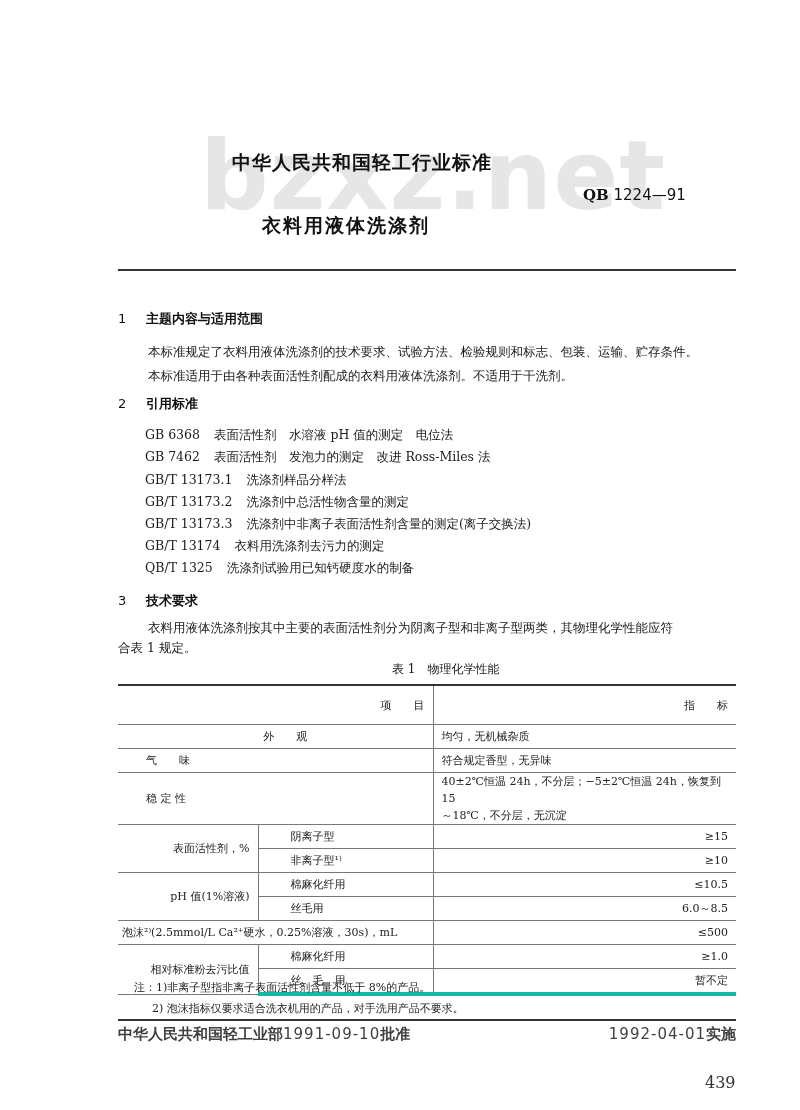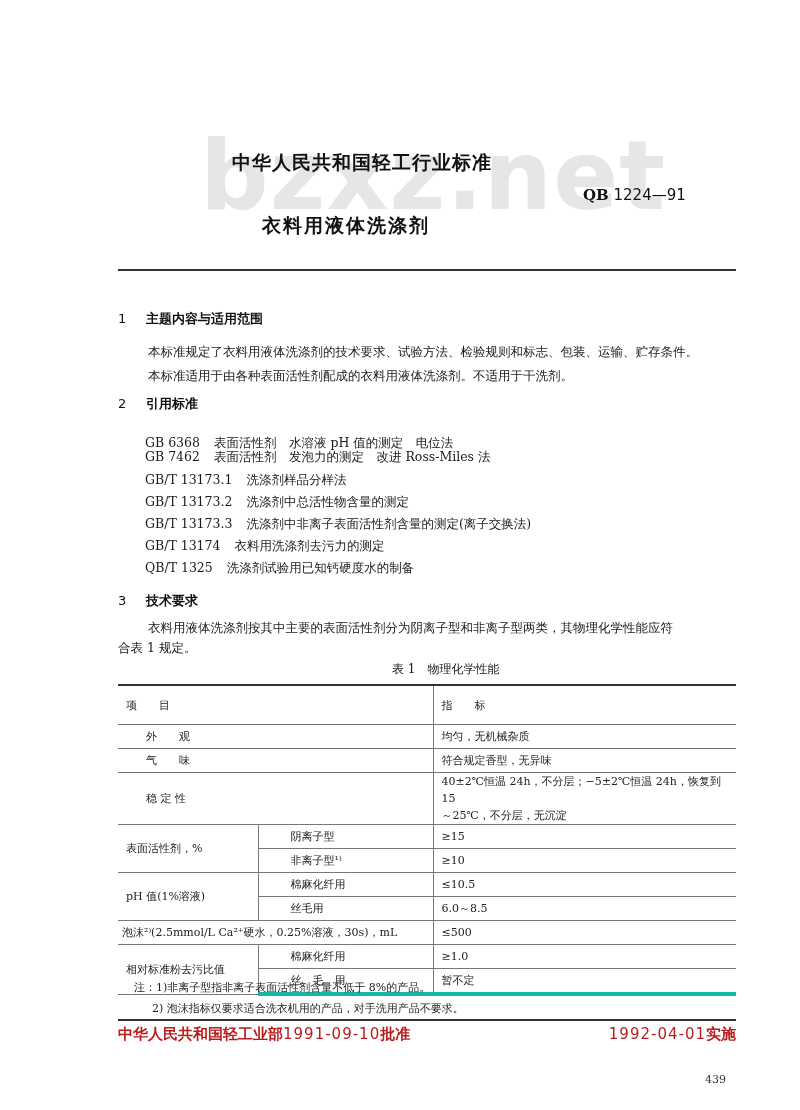--- a/index.html
+++ b/index.html
@@ -20,44 +20,44 @@
   .para { left: 148px; font-size: 12.5px; color: #1a1a1a; white-space: nowrap; }
   .ref { left: 145px; font-size: 12.5px; white-space: nowrap; color: #1a1a1a; }
   .ref .code { display: inline-block; margin-right: 14px; }
   .tbl-caption { left: 360px; top: 661px; font-size: 12px; margin-left: 32px; }
   table.spec { position: absolute; left: 118px; top: 684px; width: 618px; border-collapse: collapse;
                font-size: 11px; color: #222; }
   table.spec td, table.spec th { border-top: 1px solid #777; border-bottom: 1px solid #777; padding: 0 8px; height: 23px; font-weight: normal; }
   table.spec tr:first-child th { border-top: 2px solid #333; height: 38px; }
   table.spec tr:last-child td { border-bottom: 4px solid #14b8a6; }
   table.spec .vdiv { border-left: 1px solid #777; }
-  table.spec .center { text-align: left; }
+  table.spec .center { text-align: right; }
   table.spec .tall { height: 38px; line-height: 17px; }
   .note { font-size: 11px; left: 147px; color: #222; white-space: nowrap; }
-  .footer { top: 1025px; font-family: "DejaVu Sans", sans-serif; font-weight: bold; font-size: 15px; color: #b91c1c; }
+  .footer { top: 1025px; font-family: "DejaVu Sans", sans-serif; font-weight: bold; font-size: 15px; color: #404040; }
   .footer .num { font-weight: normal; letter-spacing: 1px; }
-  .page-no { left: 705px; top: 1073px; font-size: 11px; color: #333; }
+  .page-no { left: 705px; top: 1073px; font-size: 16px; color: #333; }
 </style>
 </head>
 <body>
 
 <div class="abs watermark">bzxz.net</div>
 
 <div class="abs std-header">中华人民共和国轻工行业标准</div>
 <div class="abs std-code"><b>QB</b> <span>1224—91</span></div>
 <div class="abs doc-title">衣料用液体洗涤剂</div>
 
 <div class="abs rule" style="top:269px;"></div>
 
 <div class="abs sec-head" style="top:310px;"><span class="num">1</span><span>主题内容与适用范围</span></div>
 <div class="abs para" style="top:344px;">本标准规定了衣料用液体洗涤剂的技术要求、试验方法、检验规则和标志、包装、运输、贮存条件。</div>
 <div class="abs para" style="top:368px;">本标准适用于由各种表面活性剂配成的衣料用液体洗涤剂。不适用于干洗剂。</div>
 
 <div class="abs sec-head" style="top:395px;"><span class="num">2</span><span>引用标准</span></div>
-<div class="abs ref" style="top:427px;margin-top:8px;"><span class="code">GB 6368</span><span>表面活性剂　水溶液 pH 值的测定　电位法</span></div>
+<div class="abs ref" style="top:427px;"><span class="code">GB 6368</span><span>表面活性剂　水溶液 pH 值的测定　电位法</span></div>
 <div class="abs ref" style="top:449px;"><span class="code">GB 7462</span><span>表面活性剂　发泡力的测定　改进 Ross-Miles 法</span></div>
 <div class="abs ref" style="top:472px;"><span class="code">GB/T 13173.1</span><span>洗涤剂样品分样法</span></div>
 <div class="abs ref" style="top:494px;text-align:right;"><span class="code">GB/T 13173.2</span><span>洗涤剂中总活性物含量的测定</span></div>
 <div class="abs ref" style="top:516px;"><span class="code">GB/T 13173.3</span><span>洗涤剂中非离子表面活性剂含量的测定(离子交换法)</span></div>
 <div class="abs ref" style="top:538px;"><span class="code">GB/T 13174</span><span>衣料用洗涤剂去污力的测定</span></div>
 <div class="abs ref" style="top:560px;"><span class="code">QB/T 1325</span><span>洗涤剂试验用已知钙硬度水的制备</span></div>
 
 <div class="abs sec-head" style="top:592px;"><span class="num">3</span><span>技术要求</span></div>
 <div class="abs para" style="top:620px;">衣料用液体洗涤剂按其中主要的表面活性剂分为阴离子型和非离子型两类，其物理化学性能应符</div>
 <div class="abs para" style="top:640px; left:118px;">合表 1 规定。</div>
@@ -69,32 +69,32 @@
       <col style="width:140px">
       <col style="width:175px">
       <col style="width:303px">
     </colgroup>
   <tbody>
       <tr>
     <th colspan="2" class="center">项　　目</th>
     <th class="center vdiv">指　　标</th>
   </tr>
   <tr>
-    <td colspan="2" style="padding-left:28px;">外　　观</td>
+    <td colspan="2" style="padding-left:28px;text-align:center;">外　　观</td>
     <td class="vdiv">均匀，无机械杂质</td>
   </tr>
   <tr>
     <td colspan="2" style="padding-left:28px;">气　　味</td>
     <td class="vdiv">符合规定香型，无异味</td>
   </tr>
   <tr>
     <td colspan="2" class="tall" style="padding-left:28px;">稳 定 性</td>
     <td class="vdiv tall">
           <div>40±2℃恒温 24h，不分层；−5±2℃恒温 24h，恢复到 15</div>
-          <div>～25℃，不分层，无沉淀</div>
+          <div>～18℃，不分层，无沉淀</div>
         </td>
   </tr>
   <tr>
     <td rowspan="2" class="center">表面活性剂，%</td>
     <td class="vdiv" style="padding-left:32px;">阴离子型</td>
     <td class="vdiv center">≥15</td>
   </tr>
   <tr>
     <td class="vdiv" style="padding-left:32px;">非离子型¹⁾</td>
     <td class="vdiv center">≥10</td>

